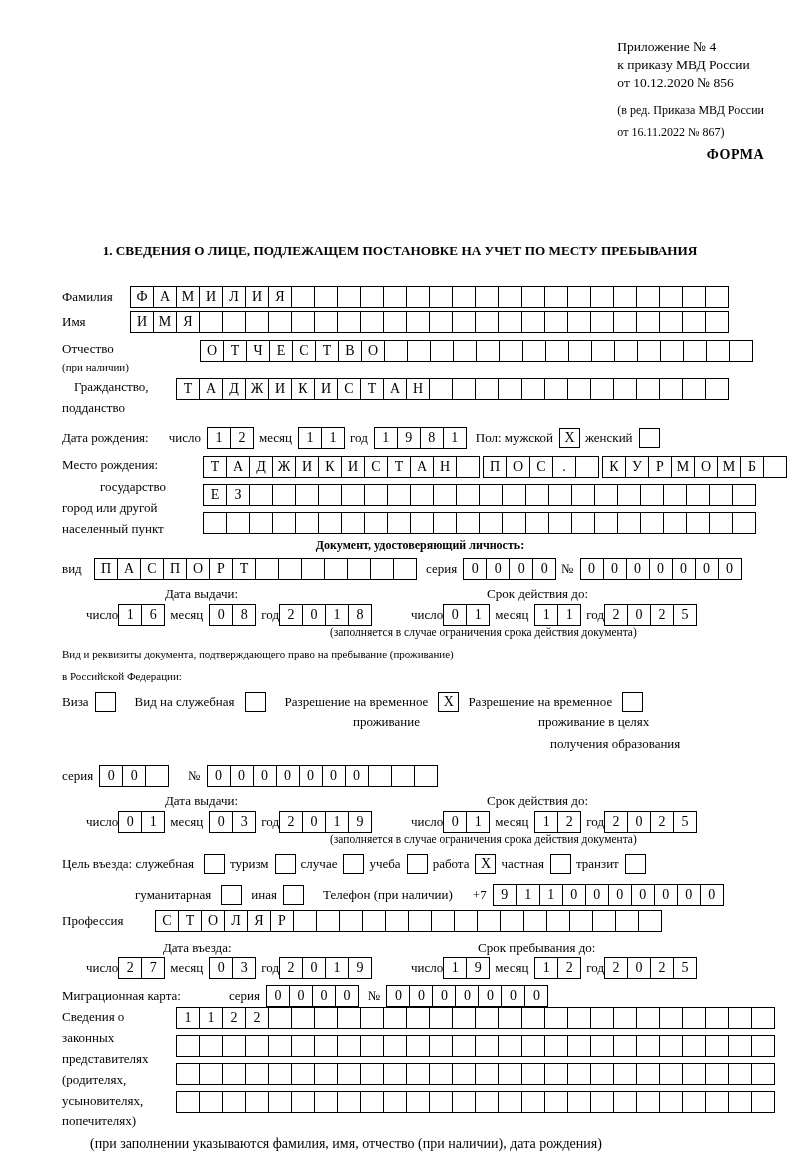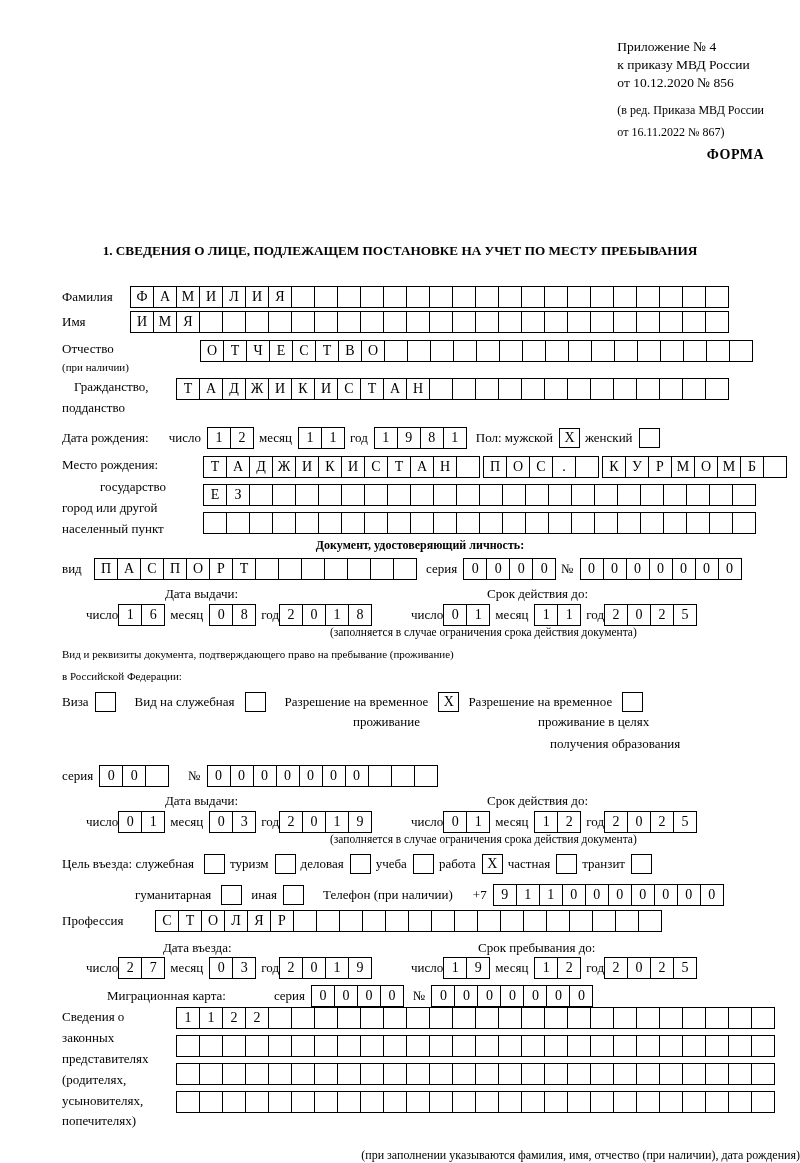--- a/index.html
+++ b/index.html
@@ -35,21 +35,21 @@
     box-sizing:border-box;margin-right:-1px;
     font-family:"Liberation Serif",serif;font-size:14px;
     display:flex;align-items:center;justify-content:center;
     background:#fff;
   }
   .bx.sq{width:21px;height:20px;}
   .gap{width:6px;}
   .gap2{width:10px;}
 
   .note{font-size:11.5px;}
-  .bottom-note{position:absolute;left:0;right:0;text-align:right;font-size:12px;margin-top:12px;}
+  .bottom-note{position:absolute;left:0;right:0;text-align:left;font-size:14px;}
 </style>
 </head>
 <body>
 
 <div class="page">
 
   <div class="hdr">
     <div>Приложение № 4</div>
     <div>к приказу МВД России</div>
     <div>от 10.12.2020 № 856</div>
@@ -545,21 +545,21 @@
 
   <div class="row" style="left:62px;top:854px;">
     <div class="lbl">Цель въезда: служебная</div>
     <div class="gap2"></div>
     <div class="bx sq"></div>
     <div class="gap"></div>
     <div class="lbl">туризм</div>
     <div class="gap"></div>
     <div class="bx sq"></div>
     <div class="gap"></div>
-    <div class="lbl">деловая</div>
+    <div class="lbl">случае</div>
     <div class="gap"></div>
     <div class="bx sq"></div>
     <div class="gap"></div>
     <div class="lbl">учеба</div>
     <div class="gap"></div>
     <div class="bx sq"></div>
     <div class="gap"></div>
     <div class="lbl">работа</div>
     <div class="gap"></div>
     <div class="bx sq">X</div>
@@ -673,21 +673,21 @@
     <div class="gap"></div>
     <div class="lbl">год</div>
     <div class="boxes" id="stay-year">
         <div class="bx">2</div>
         <div class="bx">0</div>
         <div class="bx">2</div>
         <div class="bx">5</div>
       </div>
   </div>
 
-  <div class="row" style="left:62px;top:985px;margin-left:45px;">
+  <div class="row" style="left:62px;top:985px;">
     <div class="lbl">Миграционная карта:</div>
     <div style="width:48px"></div>
     <div class="lbl">серия</div>
     <div class="gap"></div>
     <div class="boxes" id="migration-series">
         <div class="bx">0</div>
         <div class="bx">0</div>
         <div class="bx">0</div>
         <div class="bx">0</div>
       </div>

